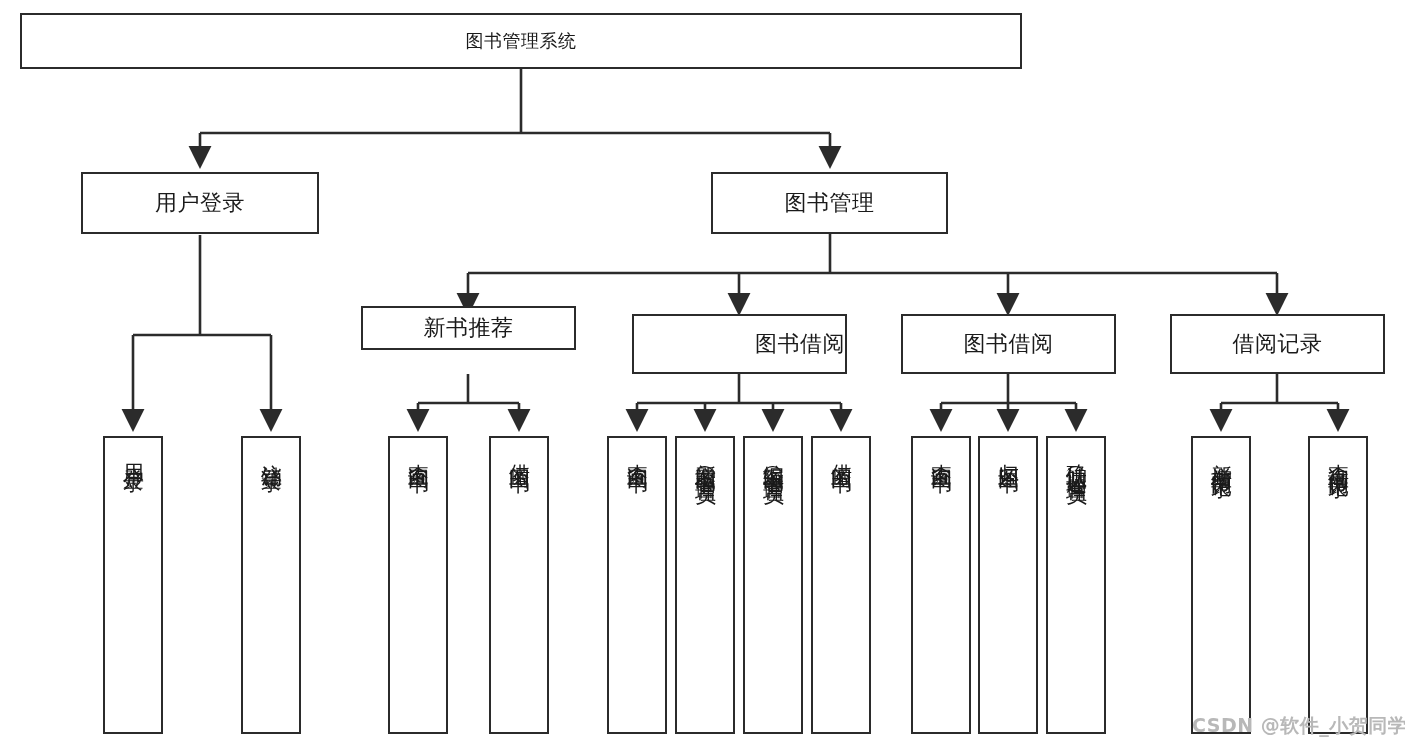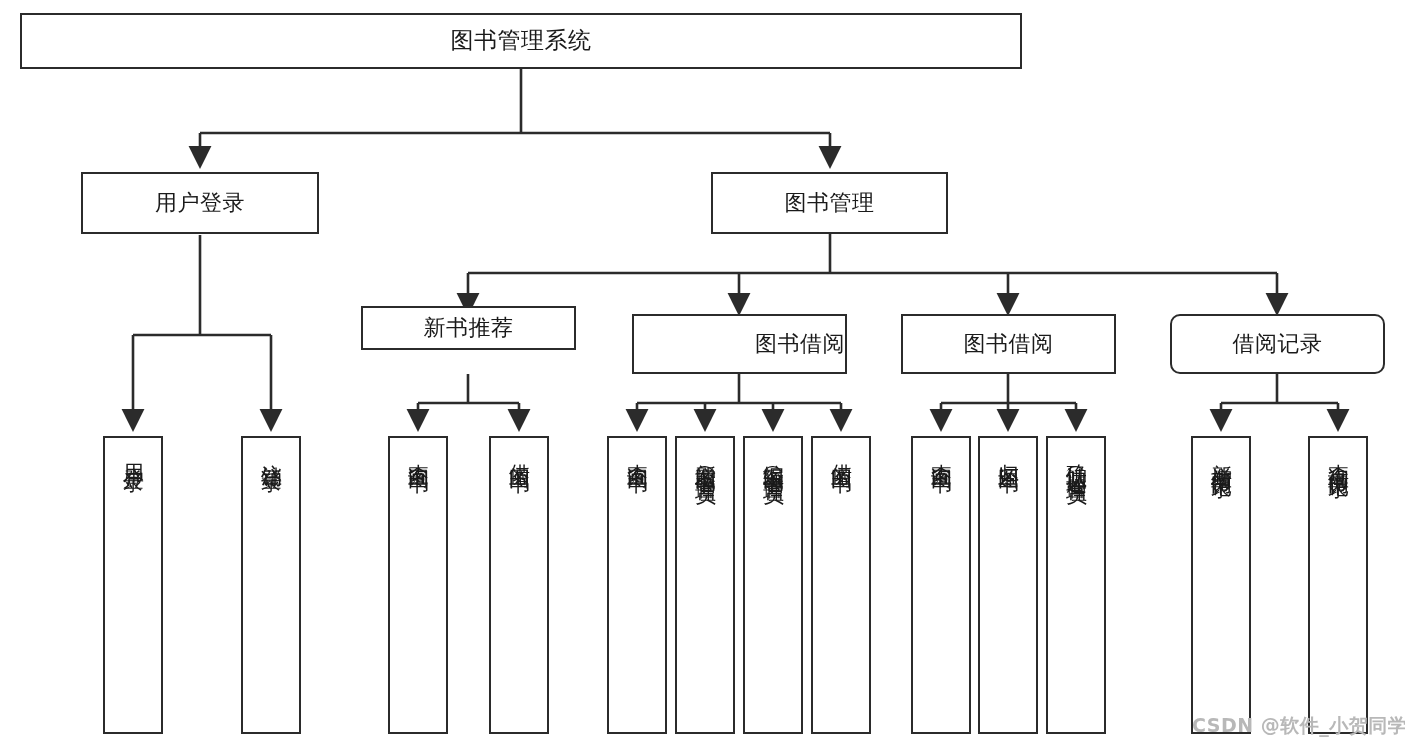--- a/index.html
+++ b/index.html
@@ -41,21 +41,21 @@
     line-height: 1.12;
     text-align: center;
     white-space: nowrap;
   }
   
   .node.h .label {
     font-size: 22px;
     letter-spacing: 0.5px;
   }
   .node.root .label {
-    font-size: 23px;
+    font-size: 18px;
   }
   
   .node.v {
     align-items: flex-start;
     padding-top: 9px;
   }
   .node.v .label {
     writing-mode: vertical-rl;
     text-orientation: upright;
     font-size: 21px;
@@ -143,21 +143,21 @@
 
   <div class="node h" style="left:361px; top:306px; width:215px; height:44px;">
     <span class="label">新书推荐</span>
   </div>
   <div class="node h" style="left:632px; top:314px; width:215px; height:60px;justify-content:flex-end;">
     <span class="label">图书借阅</span>
   </div>
   <div class="node h" style="left:901px; top:314px; width:215px; height:60px;">
     <span class="label">图书借阅</span>
   </div>
-  <div class="node h" style="left:1170px; top:314px; width:215px; height:60px;border-radius:10px;">
+  <div class="node h" style="left:1170px; top:314px; width:215px; height:60px;">
     <span class="label">借阅记录</span>
   </div>
 
   <div class="node v" style="left:103px; top:436px; width:60px; height:298px;">
     <span class="label">用户登录</span>
   </div>
   <div class="node v" style="left:241px; top:436px; width:60px; height:298px;">
     <span class="label">注销登录</span>
   </div>
 

